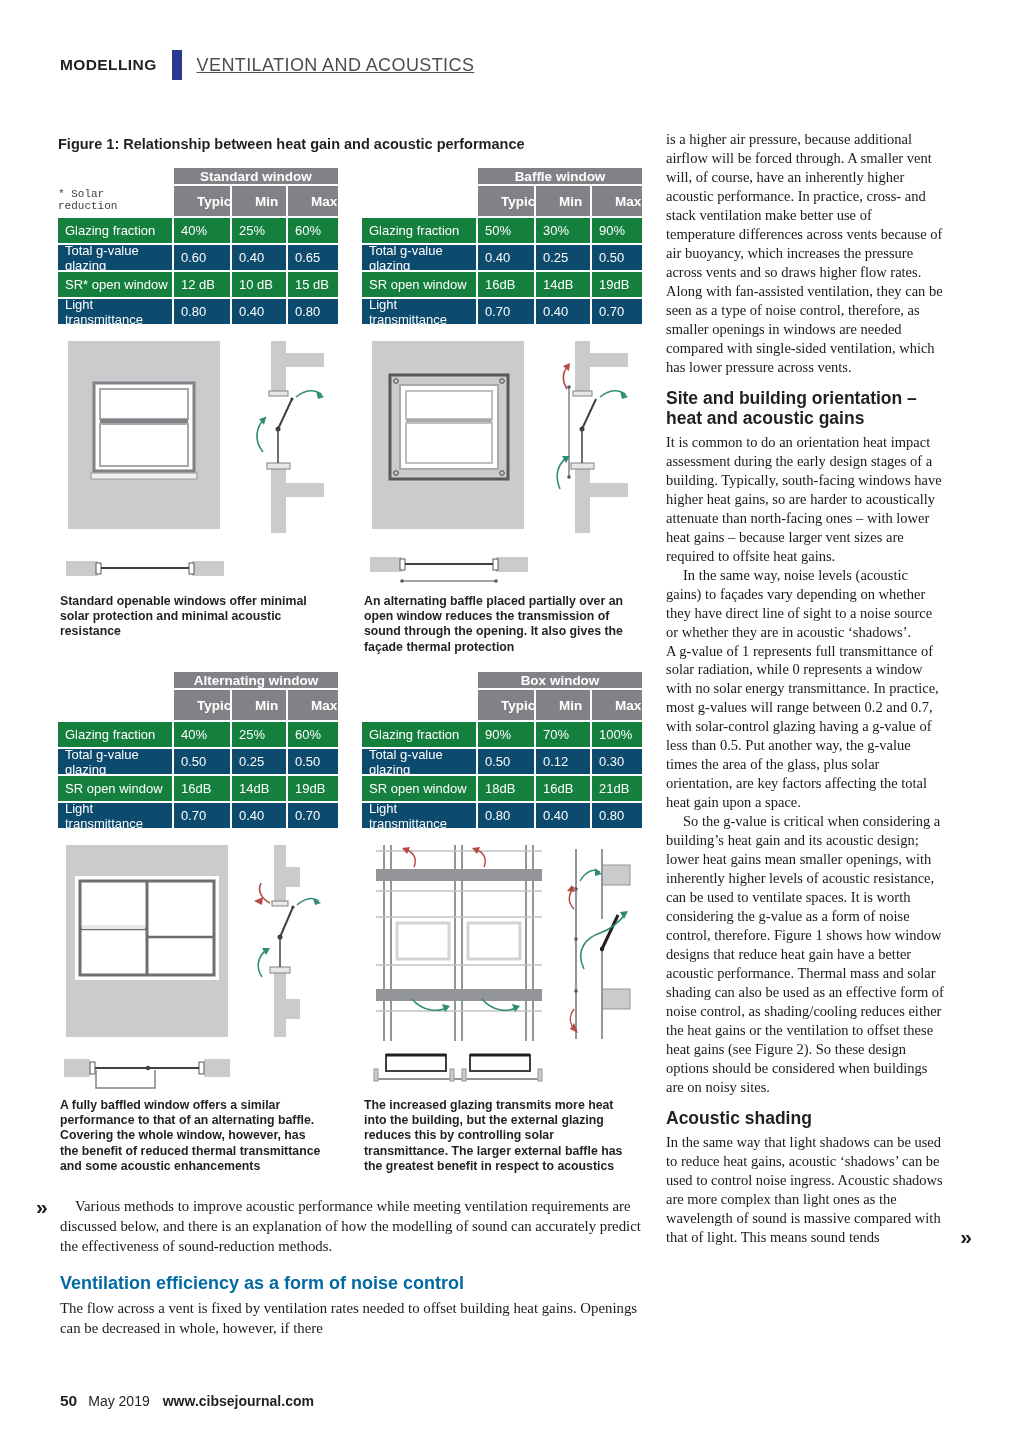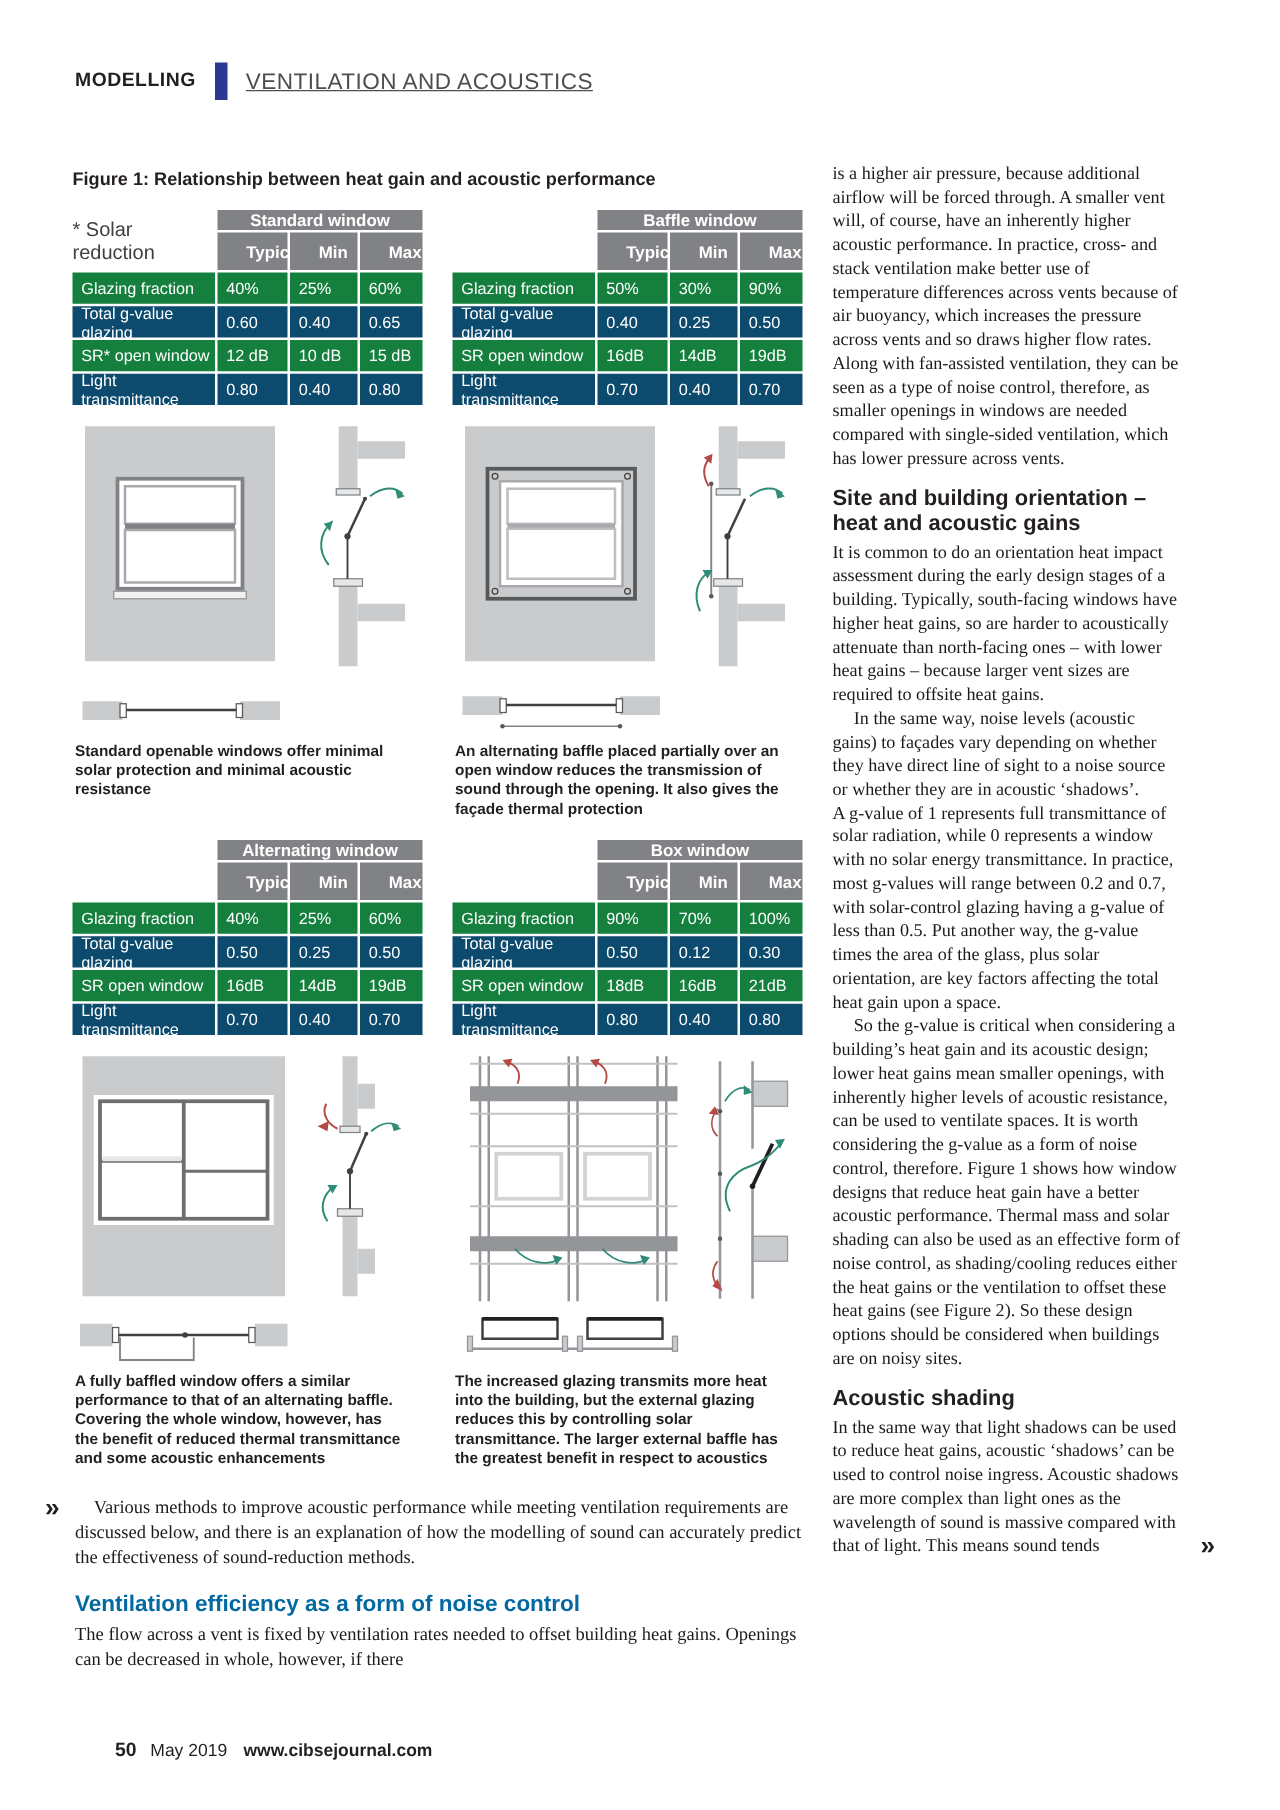--- a/index.html
+++ b/index.html
@@ -17,21 +17,21 @@
 
   
   .fig-row{position:absolute;display:grid;grid-template-columns:280px 280px;column-gap:24px;}
   #fig-row-1{left:58px;top:168px;}
   #fig-row-2{left:58px;top:672px;}
   .fig-cell{width:280px;}
 
   
   .ftable{display:grid;grid-template-columns:114px 56px 54px 50px;gap:2px;}
   .ft-note{grid-column:1;grid-row:1/3;display:flex;align-items:flex-end;justify-content:flex-end;
-           font-size:16px;color:#404041;padding:0 8px 4px 0;}
+           font-size:11px;color:#404041;padding:0 8px 4px 0;font-family:Liberation Mono, monospace;}
   .ft-group{grid-column:2/5;background:#808285;color:#fff;font-weight:700;font-size:13.5px;
             display:flex;align-items:center;justify-content:center;height:16px;}
   .ft-colh{background:#808285;color:#fff;font-weight:700;font-size:13.5px;
            display:flex;align-items:center;padding-left:23px;height:30px;}
   .ft-cell{color:#fff;font-size:13px;display:flex;align-items:center;padding-left:7px;height:25px;}
   .rd{background:#15803d;}
   .rl{background:#0c4a6e;}
 
   .fig-diagram{display:block;margin-top:13px;}
   .fig-cap{margin:7px 0 0 2px;font-size:12.3px;line-height:1.24;font-weight:700;color:#231f20;width:264px;}
@@ -49,21 +49,21 @@
   
   .right-col{position:absolute;left:666px;top:130px;width:278px;}
   .right-col p{margin:0;font-family:"Liberation Serif",serif;font-size:14.5px;line-height:1.31;color:#1a1a1a;}
   .right-col p.pind{text-indent:17px;}
   .right-col h3{font-family:"Liberation Sans",sans-serif;font-weight:700;font-size:17.5px;
                 line-height:1.14;margin:12px 0 4px 0;color:#231f20;}
   .tail-marker{position:absolute;right:-28px;bottom:-2px;font-size:21px;font-weight:700;
                font-family:"Liberation Sans",sans-serif;color:#231f20;}
 
   
-  .page-footer{position:absolute;left:60px;top:1392px;display:flex;align-items:baseline;font-size:14px;margin-left:32px;}
+  .page-footer{position:absolute;left:60px;top:1392px;display:flex;align-items:baseline;font-size:14px;}
   .pg-num{font-weight:700;font-size:15.5px;margin-right:11px;}
   .pg-date{margin-right:13px;color:#231f20;}
   .pg-url{font-weight:700;color:#231f20;}
 </style>
 </head>
 <body>
 
 <div id="page">
 
   <div class="page-header">

